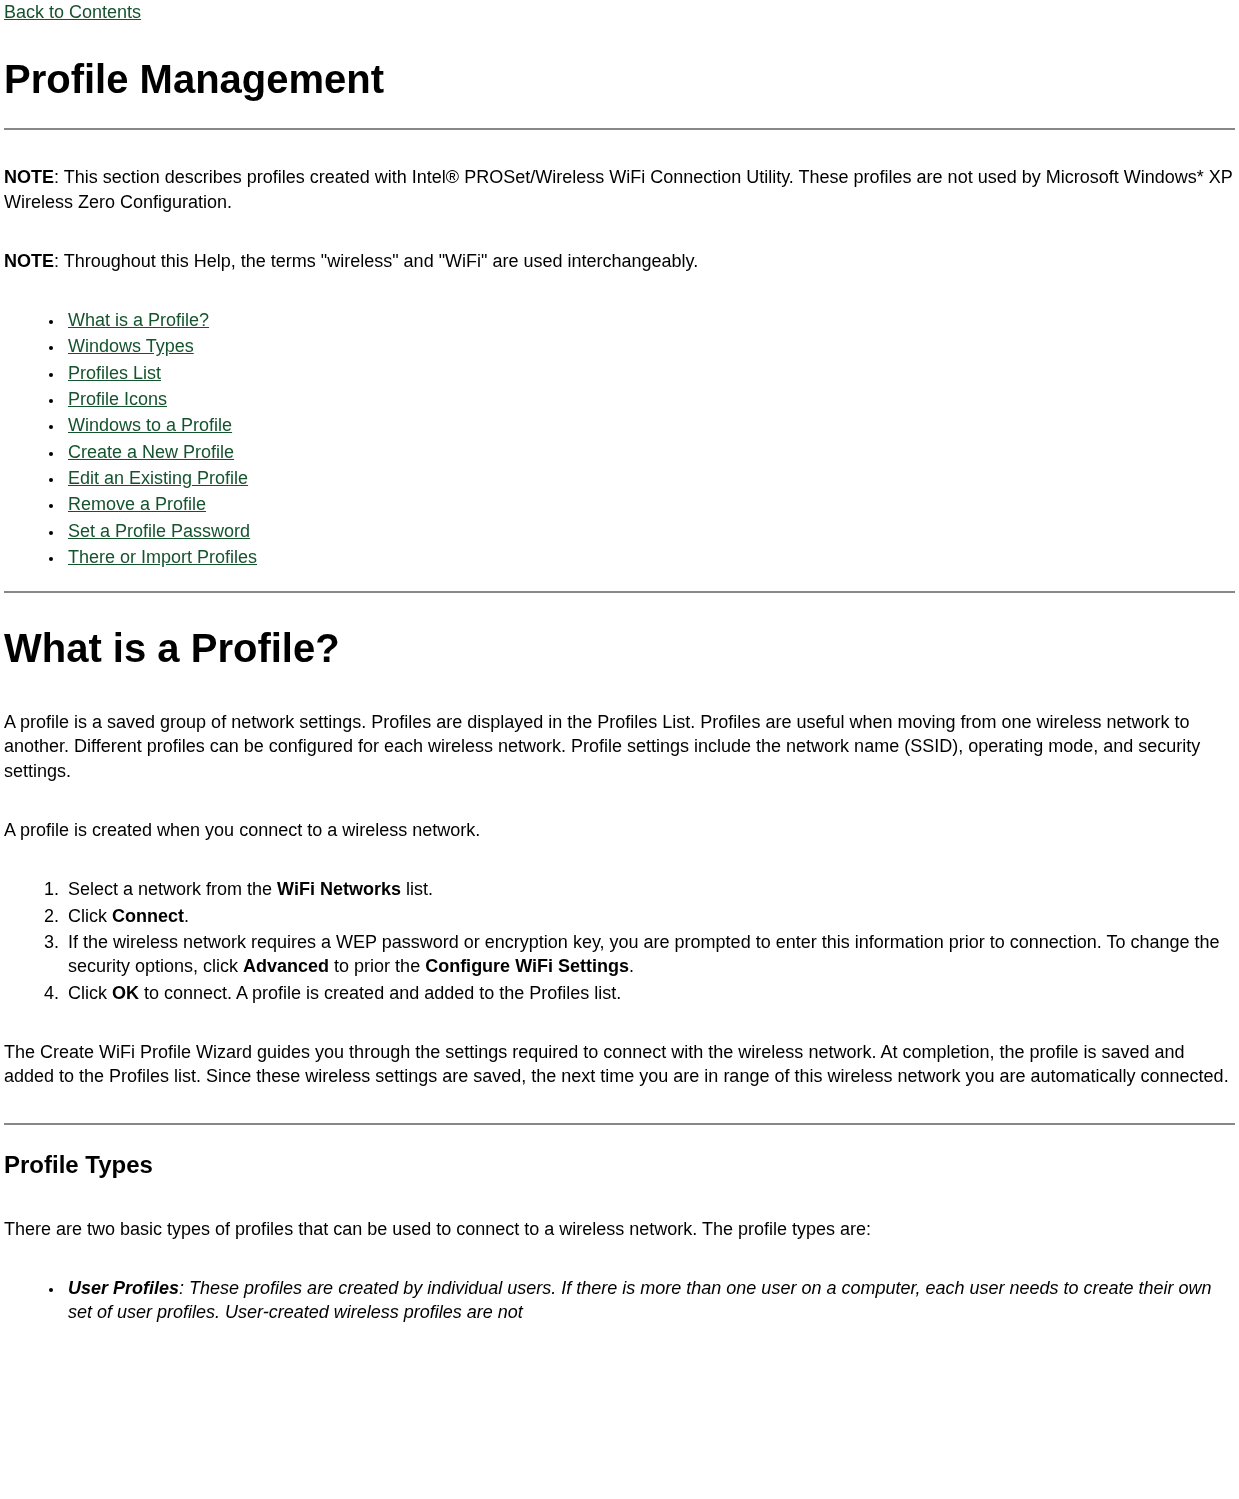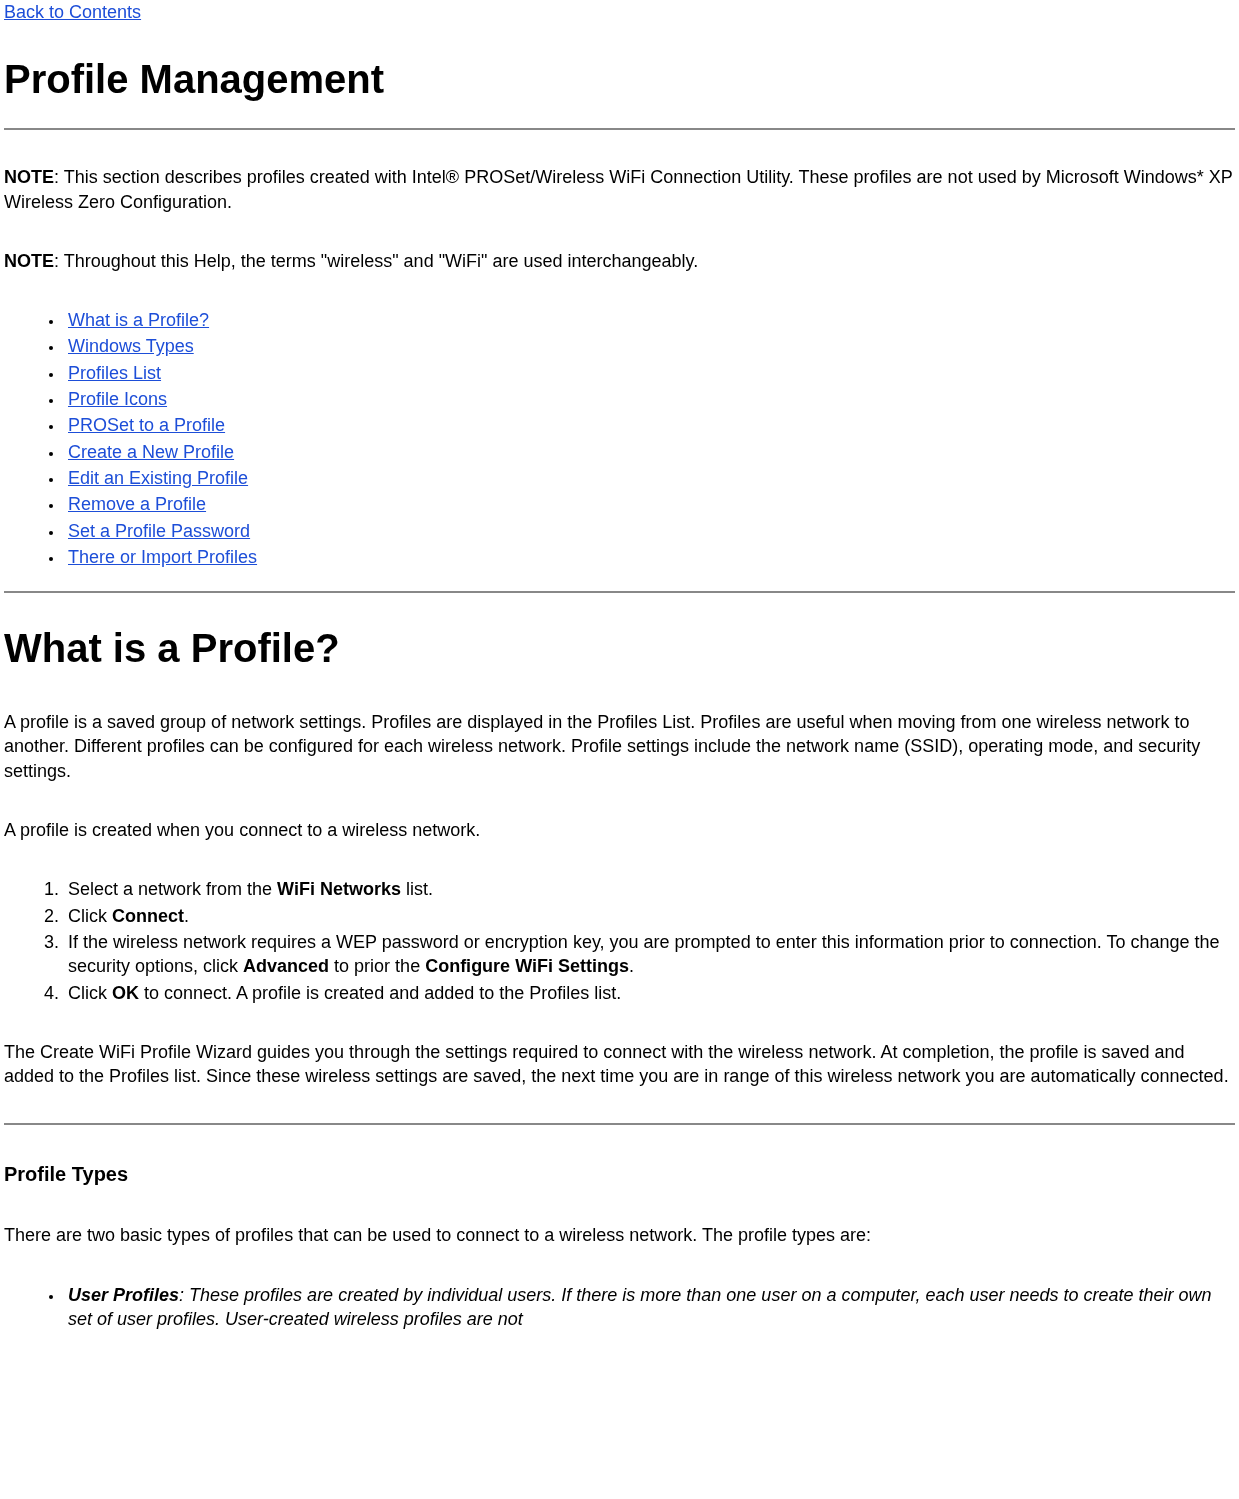--- a/index.html
+++ b/index.html
@@ -5,33 +5,33 @@
   body {
     font-family: Verdana, Geneva, sans-serif;
     font-size: 18px;
     color: #000;
     margin: 0;
     padding: 0 4px;
     width: 1231px;
     line-height: 1.35;
   }
   a {
-    color: #1d4ed8;
+    color: #14532d;
     text-decoration: underline;
     text-align: right;
   }
   h1 {
     font-size: 40px;
     font-weight: bold;
     margin: 28px 0 20px 0;
   }
   h2.sub {
-    font-size: 20px;
+    font-size: 24px;
     font-weight: bold;
-    margin: 36px 0 20px 0;
+    margin: 24px 0 20px 0;
   }
   hr {
     border: none;
     border-top: 2px solid #888;
     margin: 22px 0;
   }
   p {
     margin: 35px 0;
   }
   ul.toc {
@@ -82,21 +82,21 @@
 
 <p><span class="b">NOTE</span><span>: This section describes profiles created with Intel® PROSet/Wireless WiFi Connection Utility. These profiles are not used by Microsoft Windows* XP Wireless Zero Configuration.</span></p>
 
 <p><span class="b">NOTE</span><span>: Throughout this Help, the terms "wireless" and "WiFi" are used interchangeably.</span></p>
 
 <ul class="toc">
   <li><a href="#">What is a Profile?</a></li>
   <li><a href="#">Windows Types</a></li>
   <li><a href="#">Profiles List</a></li>
   <li><a href="#">Profile Icons</a></li>
-  <li><a href="#">PROSet to a Profile</a></li>
+  <li><a href="#">Windows to a Profile</a></li>
   <li><a href="#">Create a New Profile</a></li>
   <li><a href="#">Edit an Existing Profile</a></li>
   <li><a href="#">Remove a Profile</a></li>
   <li><a href="#">Set a Profile Password</a></li>
   <li><a href="#">There or Import Profiles</a></li>
 </ul>
 
 <hr>
 
 <h1>What is a Profile?</h1>

